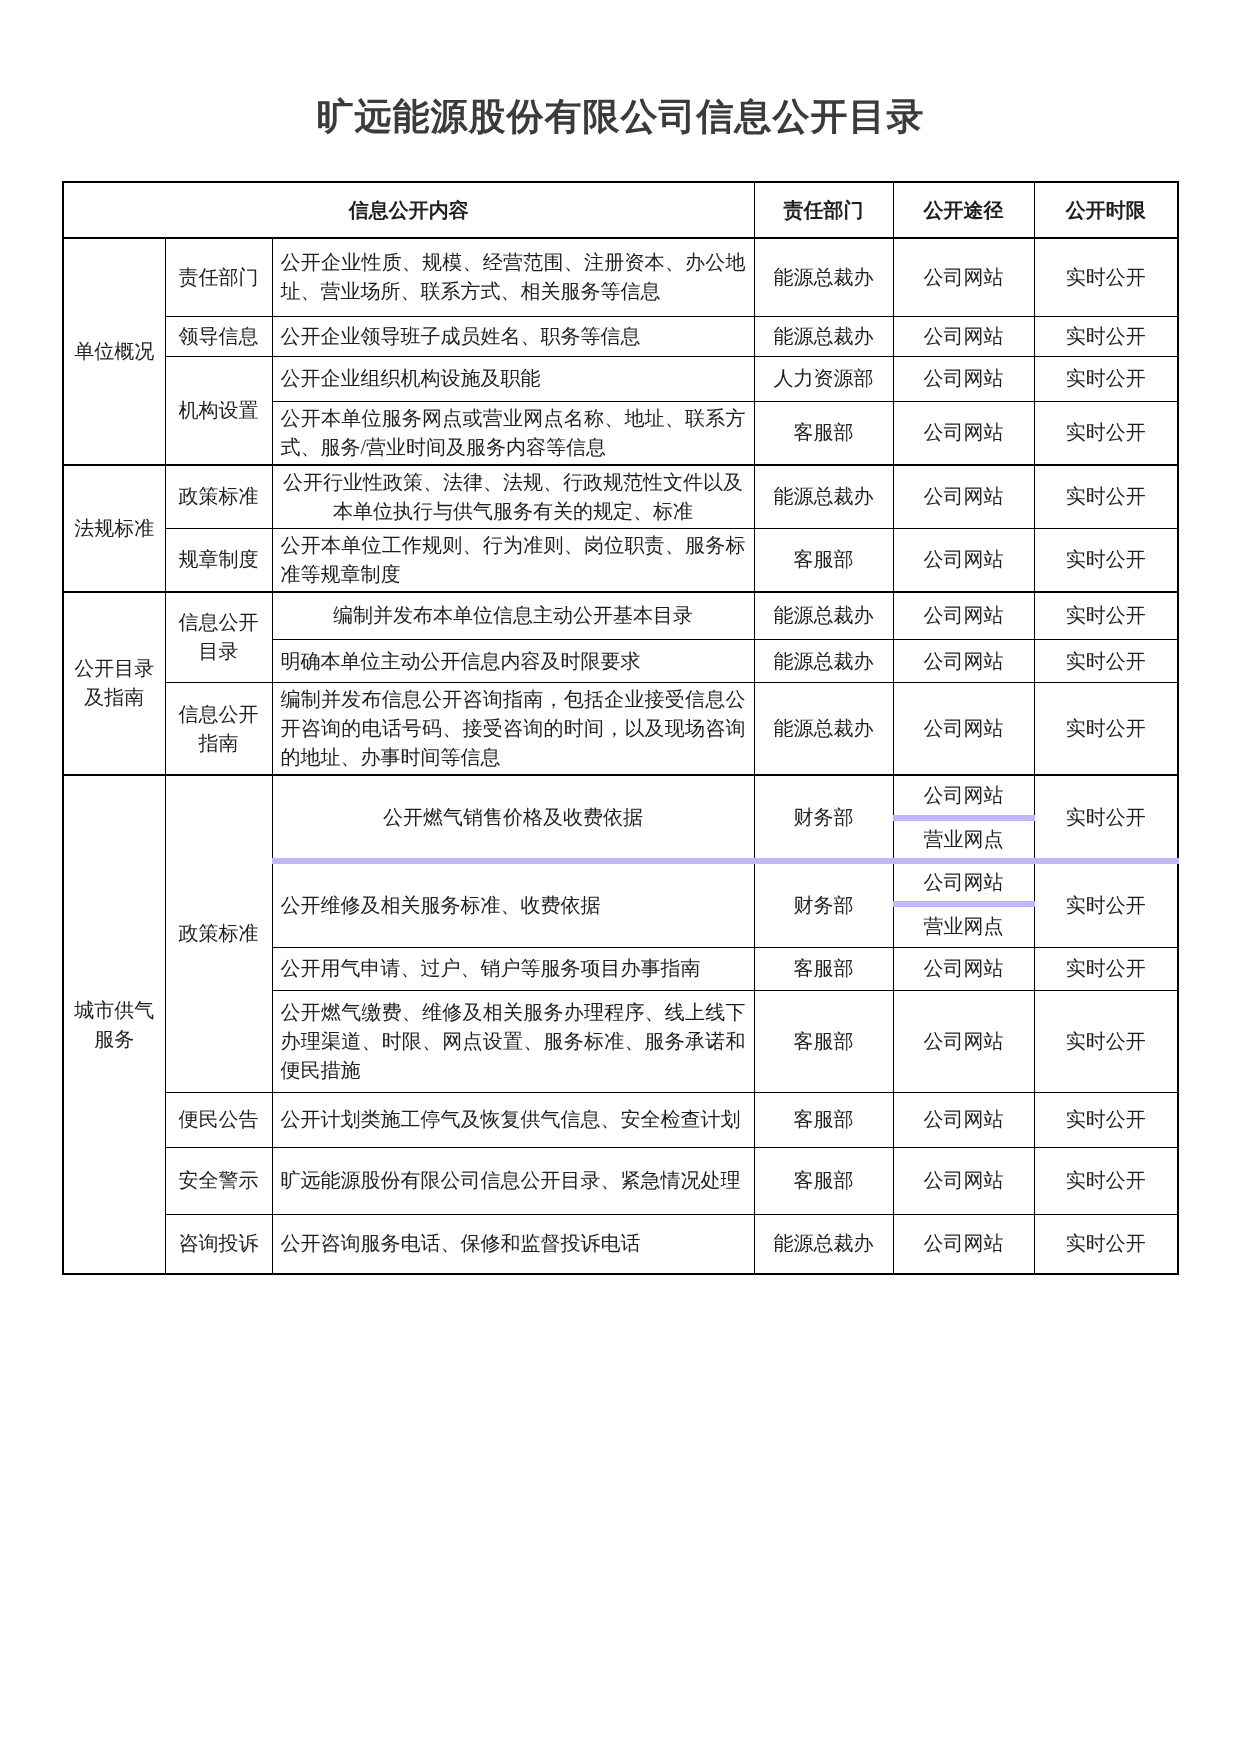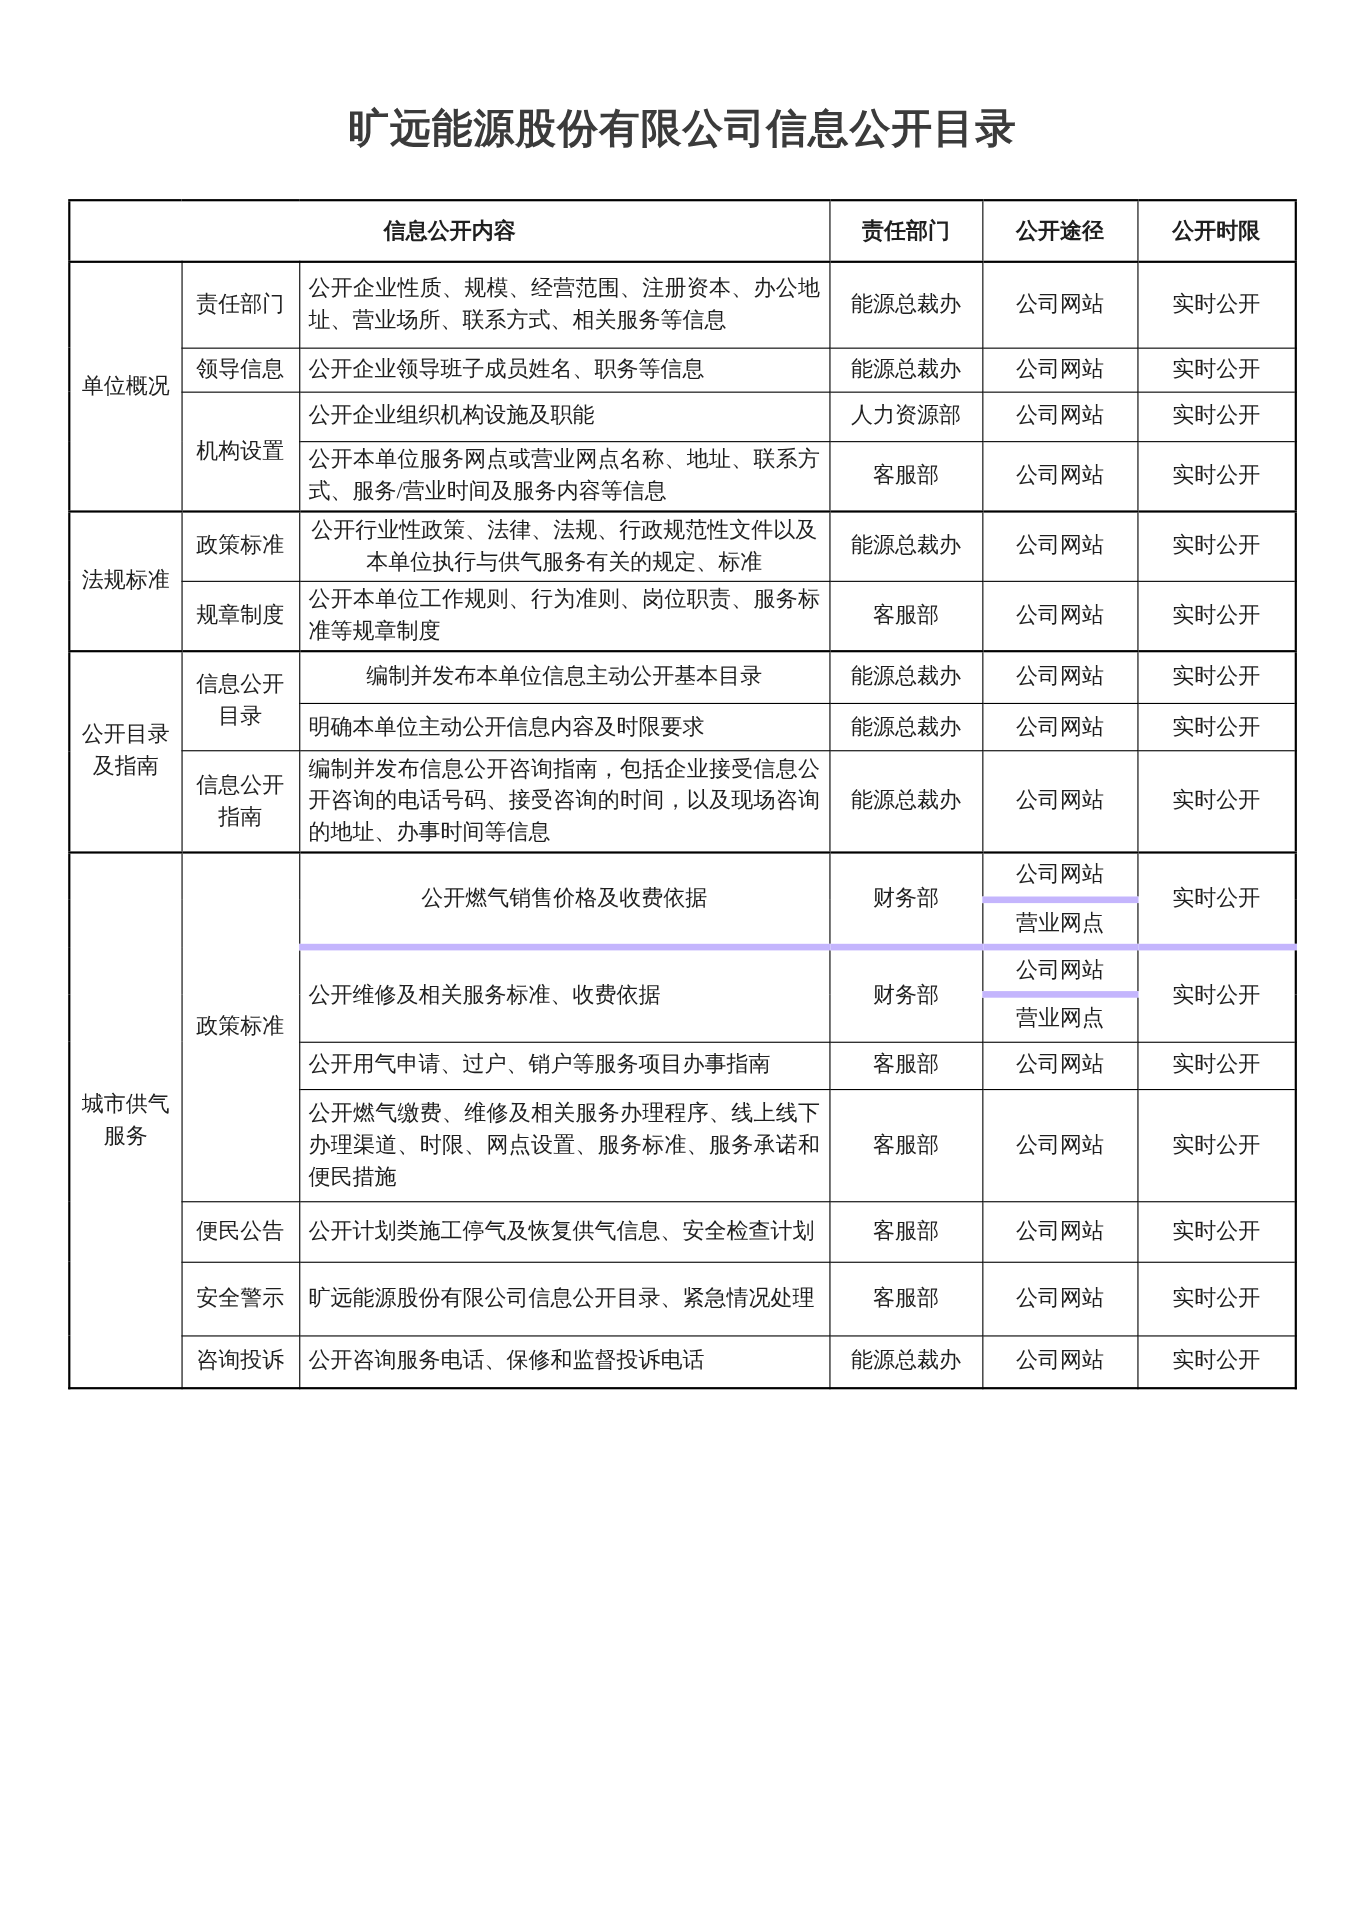--- a/index.html
+++ b/index.html
@@ -169,21 +169,21 @@
       <td class="ctr">公司网站</td>
       <td class="ctr">实时公开</td>
     </tr>
     <tr style="height:67px">
       <td class="sub">安全警示</td>
       <td class="content">旷远能源股份有限公司信息公开目录、紧急情况处理</td>
       <td class="ctr">客服部</td>
       <td class="ctr">公司网站</td>
       <td class="ctr">实时公开</td>
     </tr>
-    <tr style="height:48px">
+    <tr style="height:60px">
       <td class="sub">咨询投诉</td>
       <td class="content">公开咨询服务电话、保修和监督投诉电话</td>
       <td class="ctr">能源总裁办</td>
       <td class="ctr">公司网站</td>
       <td class="ctr">实时公开</td>
     </tr>
   </tbody>
 </table>
 </div>
 

